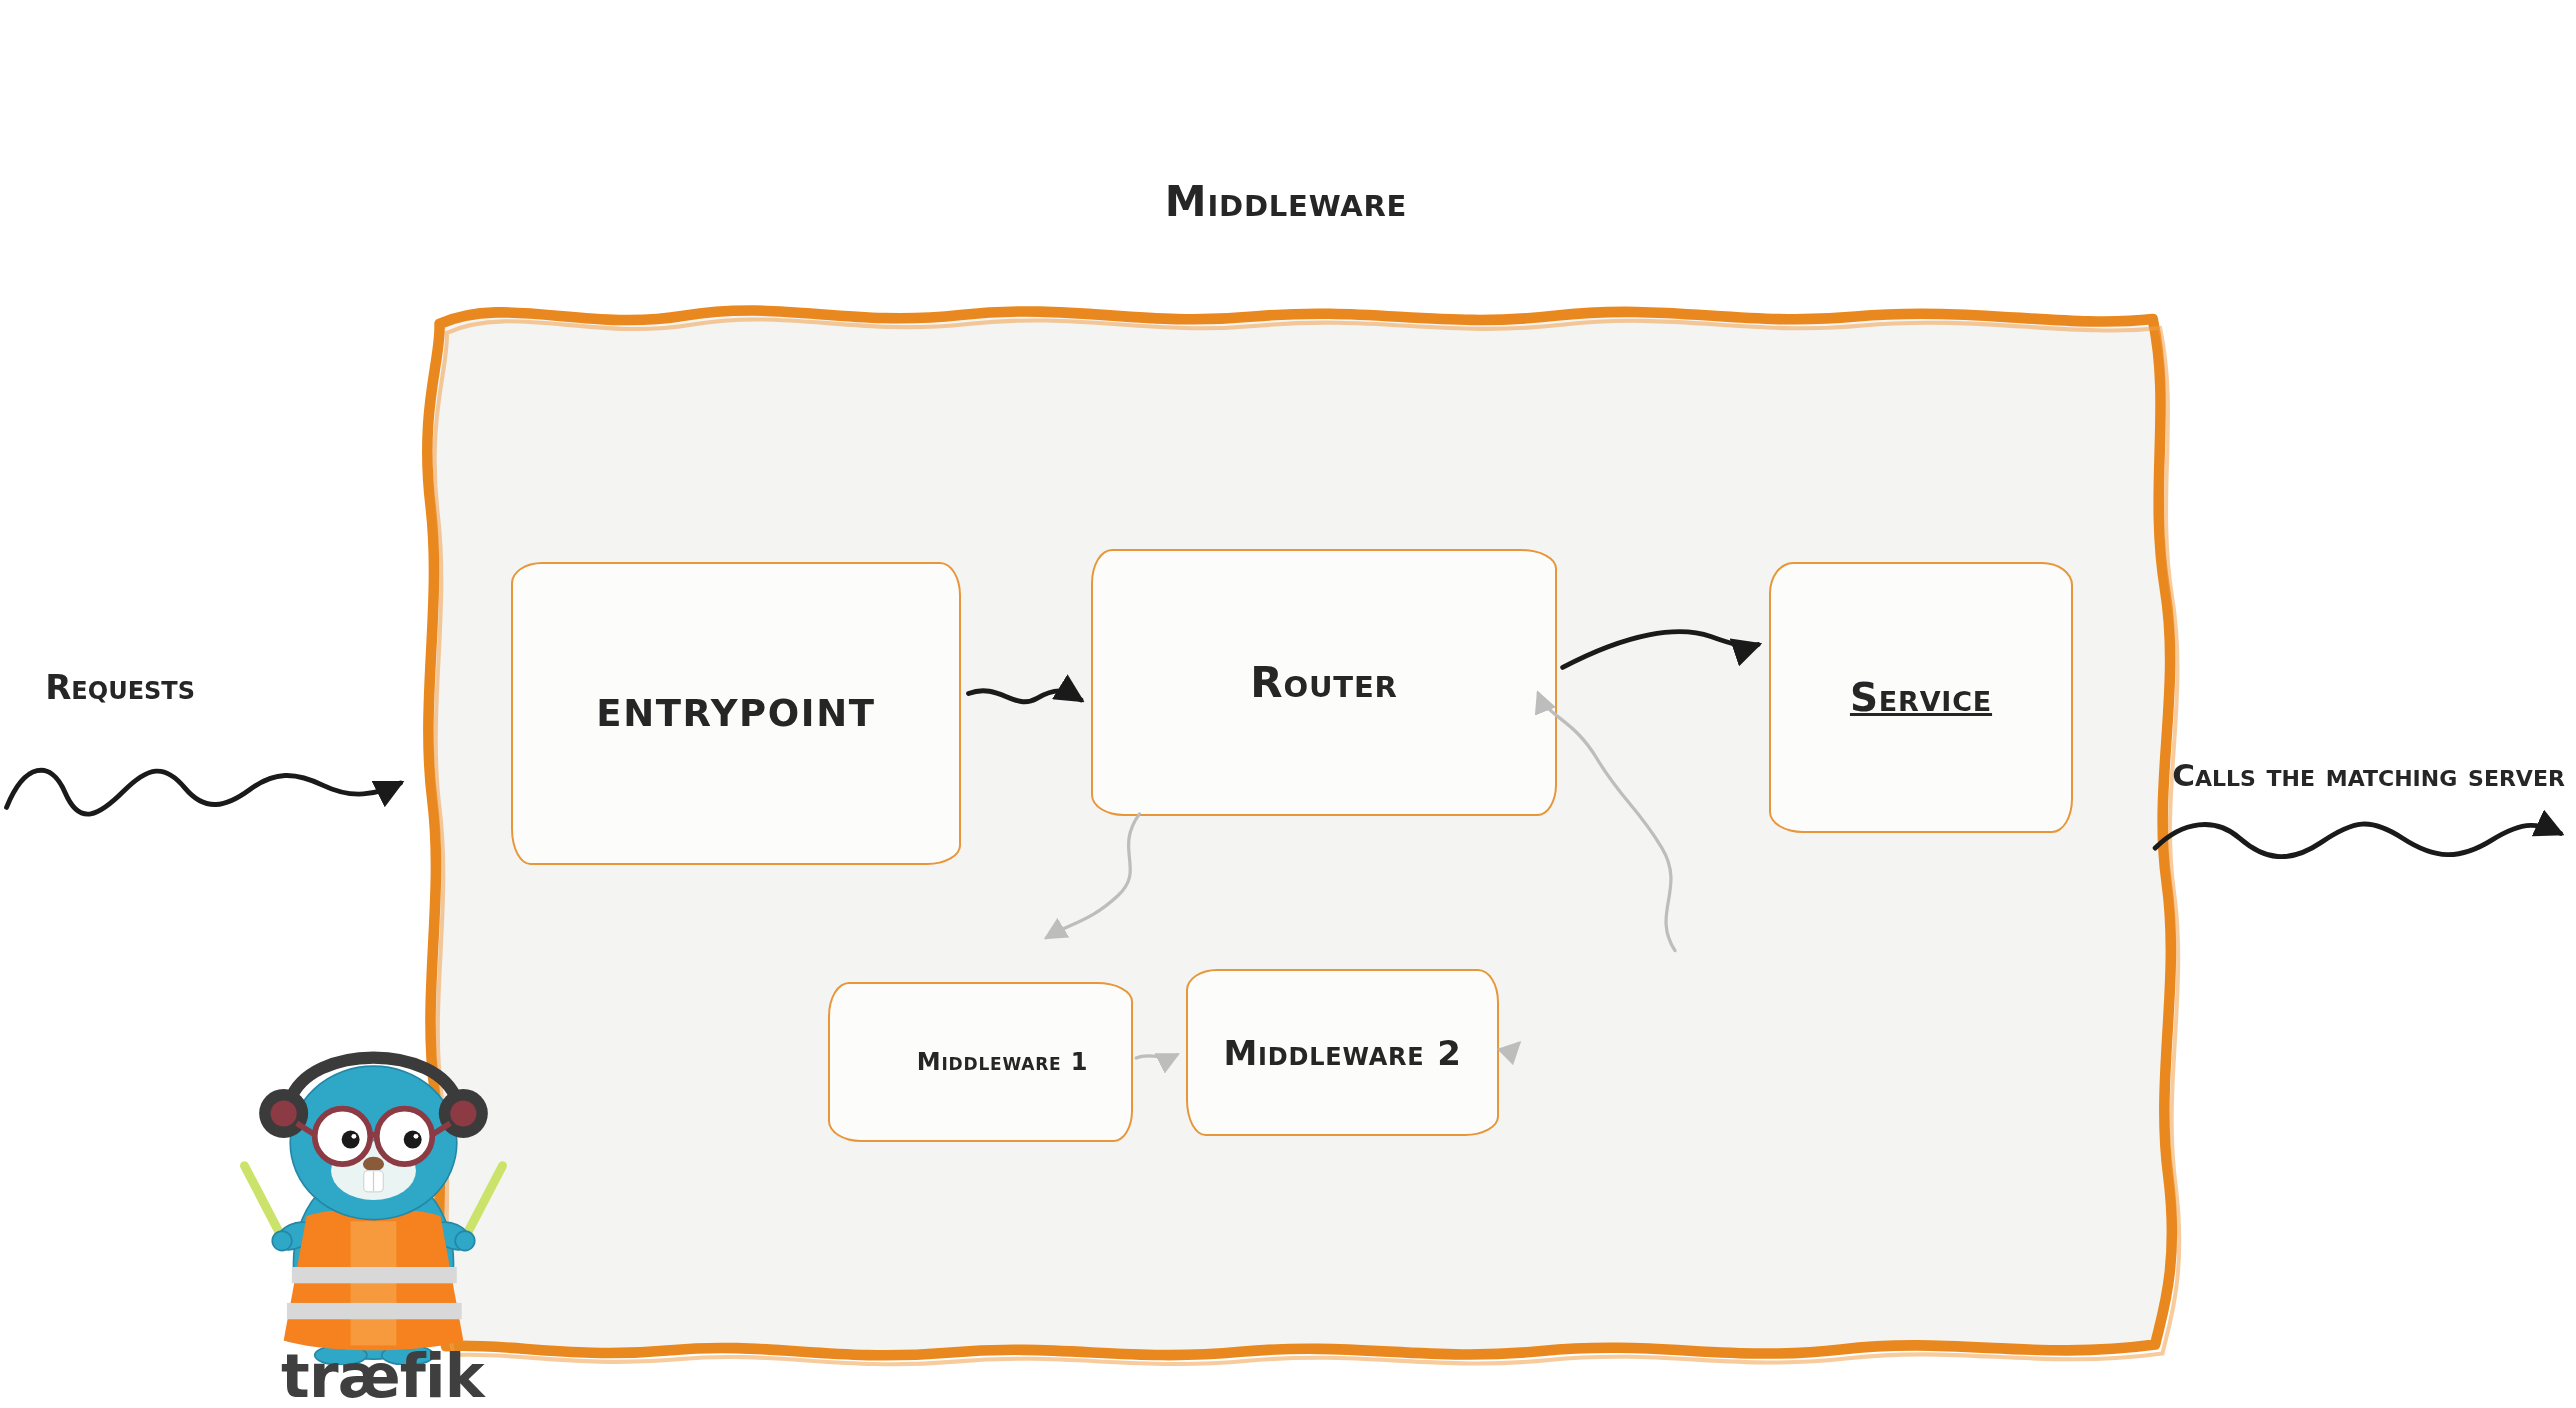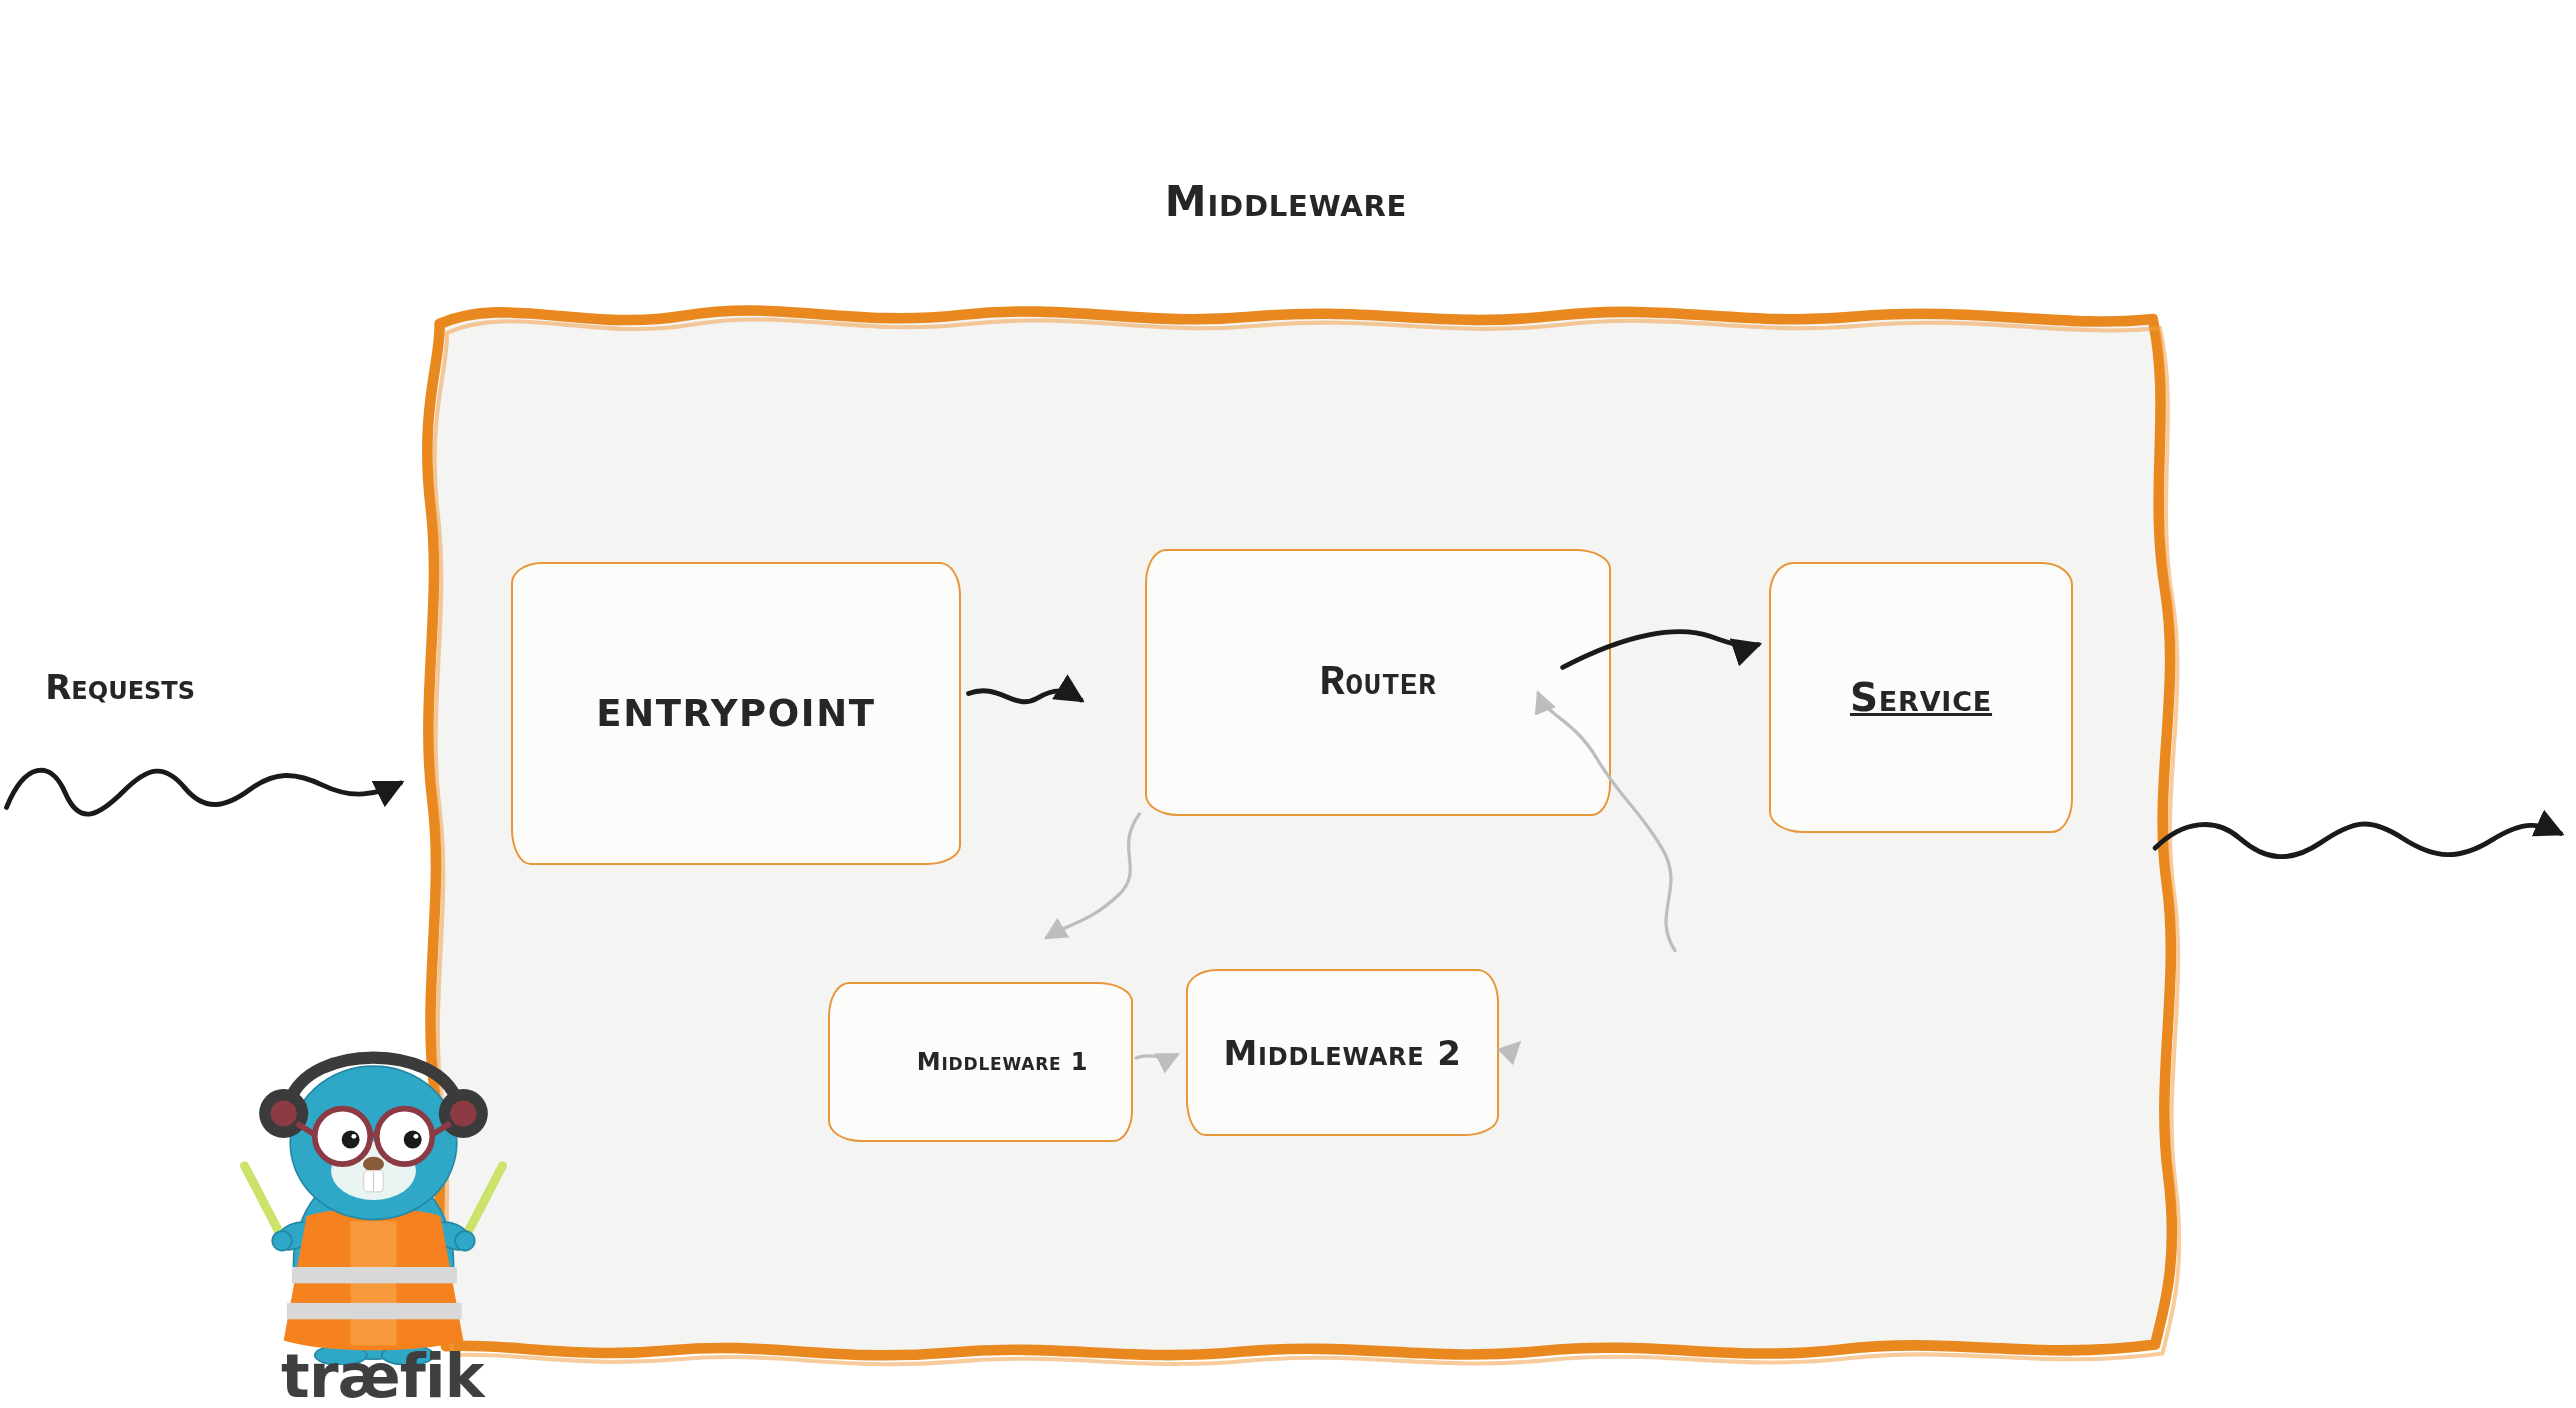--- a/index.html
+++ b/index.html
@@ -104,21 +104,21 @@
          C 516 862, 543 742, 529 622
          C 515 502, 542 442, 540 398 Z" transform="translate(9,11)" fill="none" stroke="#F0A04B" stroke-width="5" opacity="0.55"></path>
   </svg>
 
   <div class="title">Middleware</div>
 
   <div class="node sketch-a" style="left:511px;top:562px;width:450px;height:303px;">
     <span class="caps-label" style="font-size:37px;">entrypoint</span>
   </div>
 
-  <div class="node sketch-b" style="left:1145px;top:549px;width:466px;height:267px;font-family:Liberation Mono, monospace;">
+  <div class="node sketch-b" style="left:1091px;top:549px;width:466px;height:267px;">
     <span class="node-label" style="font-size:42px;">Router</span>
   </div>
 
   <div class="node sketch-c" style="left:1769px;top:562px;width:304px;height:271px;text-decoration:underline;">
     <span class="node-label" style="font-size:39px;">Service</span>
   </div>
 
   <div class="node sketch-b" style="left:828px;top:982px;width:305px;height:160px;">
     <span class="node-label" style="font-size:24px;margin-left:44px;">Middleware 1</span>
   </div>
@@ -149,20 +149,21 @@
     <path d="M 1396 1300 C 1414 1292, 1430 1304, 1446 1296" fill="none" stroke="#BDBDBD" stroke-width="4" stroke-linecap="round" marker-end="url(#ah-gray)"></path>
 
     <path d="M 1846 1290 C 1854 1284, 1860 1288, 1866 1282" fill="none" stroke="#BDBDBD" stroke-width="4" stroke-linecap="round" marker-end="url(#ah-gray)"></path>
 
     <path d="M 2058 1168 C 2028 1122, 2072 1092, 2042 1042 S 1992 982, 1962 932 S 1902 882, 1890 852" fill="none" stroke="#BDBDBD" stroke-width="4" stroke-linecap="round" marker-end="url(#ah-gray)"></path>
 
     <path d="M 2648 1042 C 2682 1008, 2722 1004, 2752 1030 S 2812 1062, 2852 1035 S 2912 1004, 2952 1030 S 3022 1057, 3062 1032 S 3120 1012, 3146 1024" fill="none" stroke="#1A1A1A" stroke-width="6" stroke-linecap="round" marker-end="url(#ah-black)"></path>
   </svg>
 
   <div class="requests-label">Requests</div>
+  <div class="calls-label">Calls the matching server</div>
 
   <svg viewBox="0 0 360 420" style="position:absolute;left:226px;top:1022px;width:295px;height:343px;">
 
     <line x1="70" y1="268" x2="22" y2="176" stroke="#CBE36A" stroke-width="11" stroke-linecap="round"></line>
     <line x1="290" y1="268" x2="338" y2="176" stroke="#CBE36A" stroke-width="11" stroke-linecap="round"></line>
 
     <ellipse cx="180" cy="295" rx="98" ry="118" fill="#2FA7C7" stroke="#2387A5" stroke-width="2"></ellipse>
 
     <ellipse cx="140" cy="408" rx="32" ry="12" fill="#2FA7C7" stroke="#2387A5" stroke-width="2"></ellipse>
     <ellipse cx="222" cy="408" rx="32" ry="12" fill="#2FA7C7" stroke="#2387A5" stroke-width="2"></ellipse>

